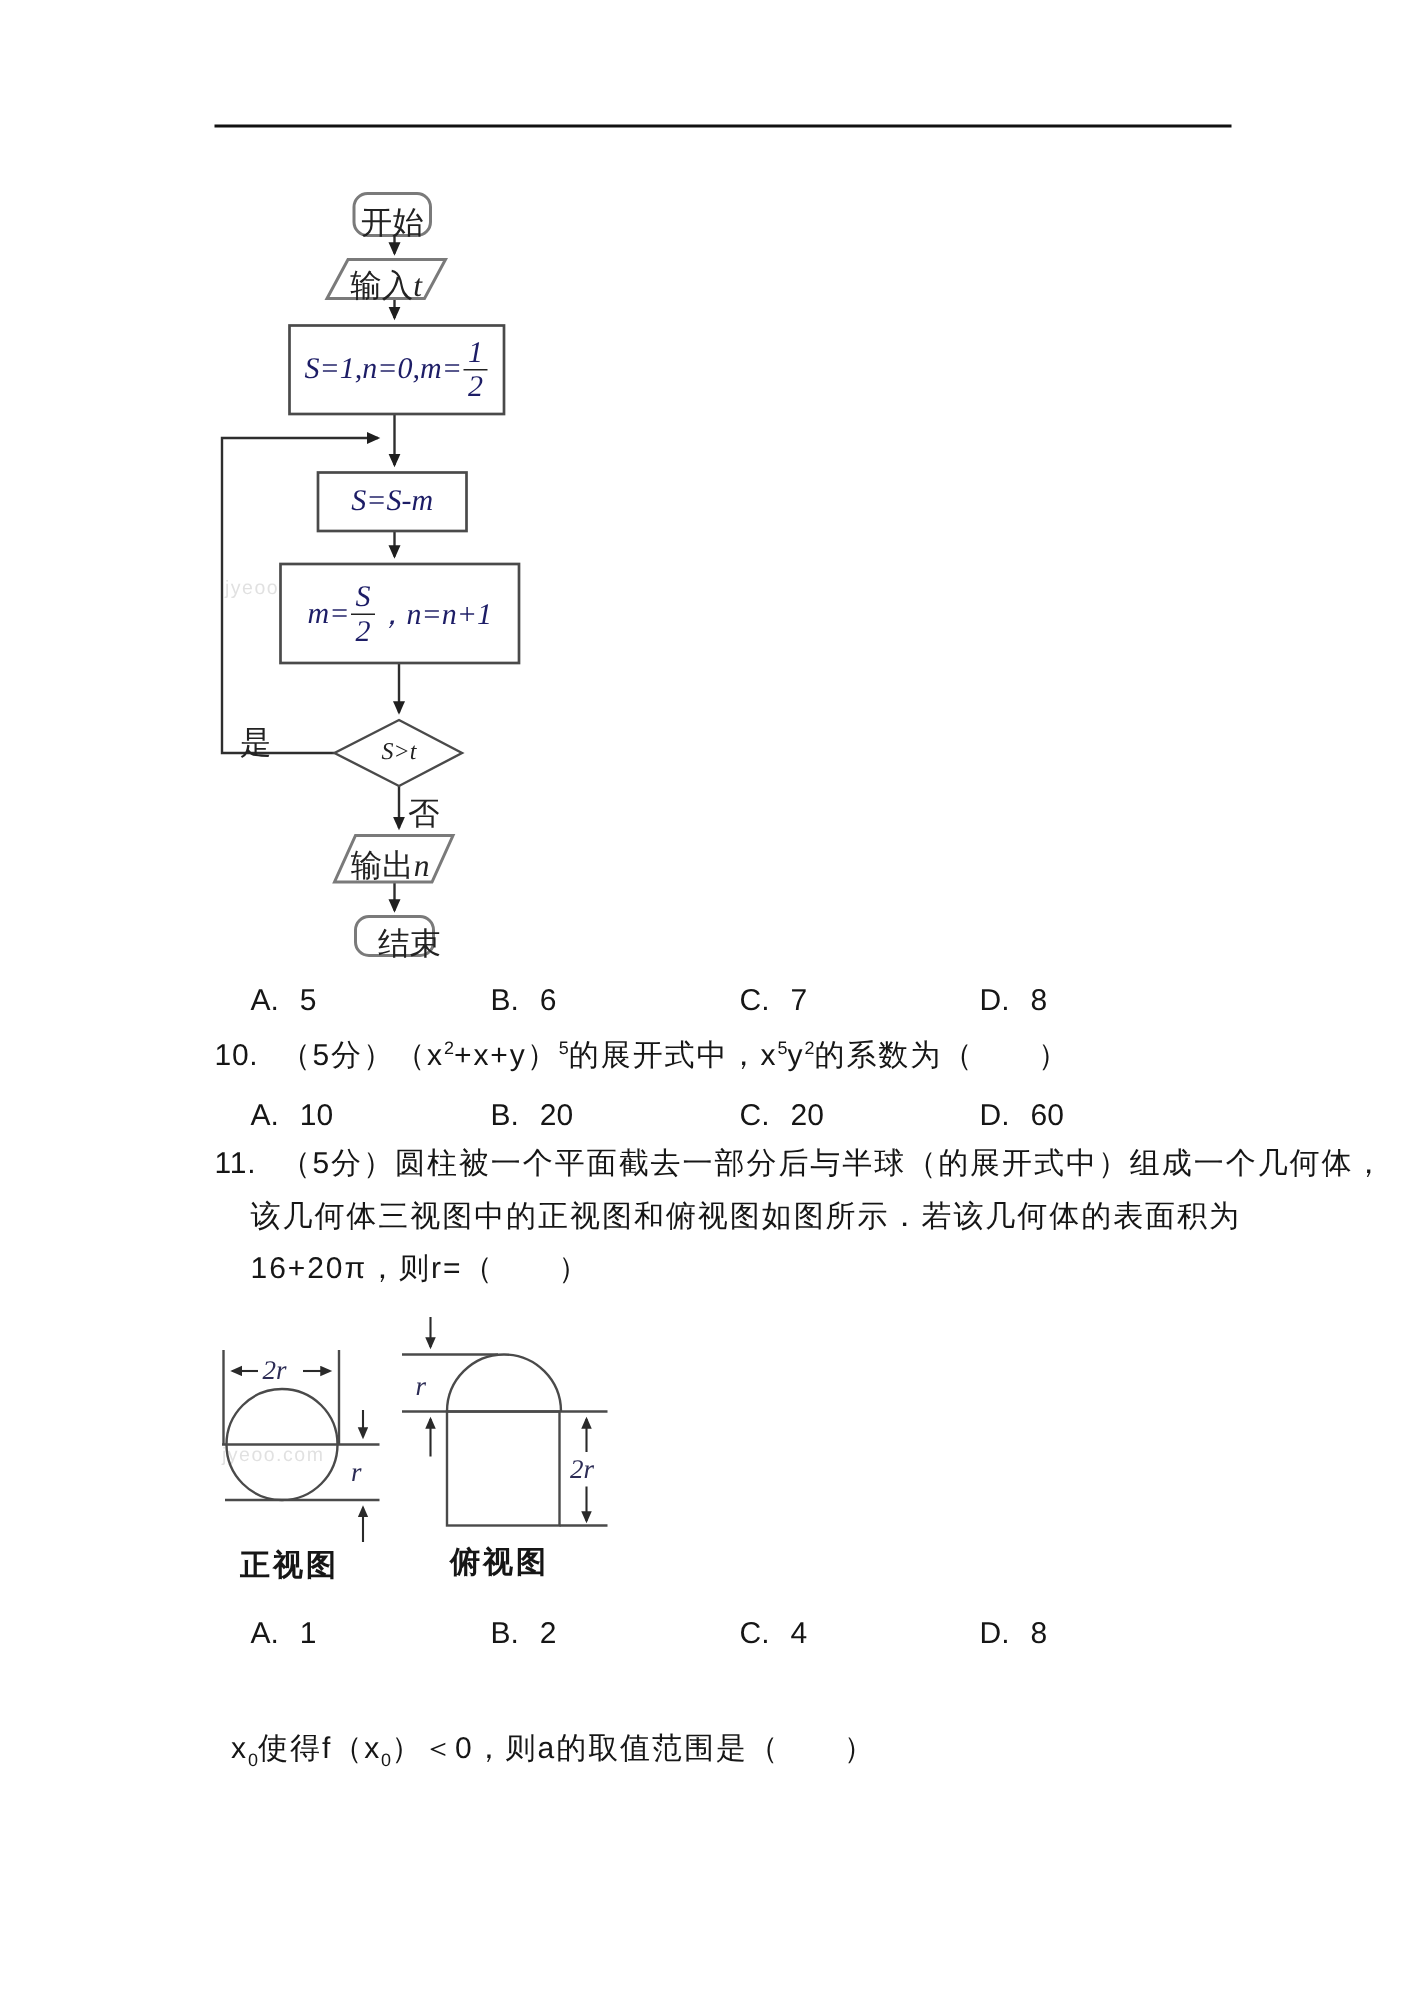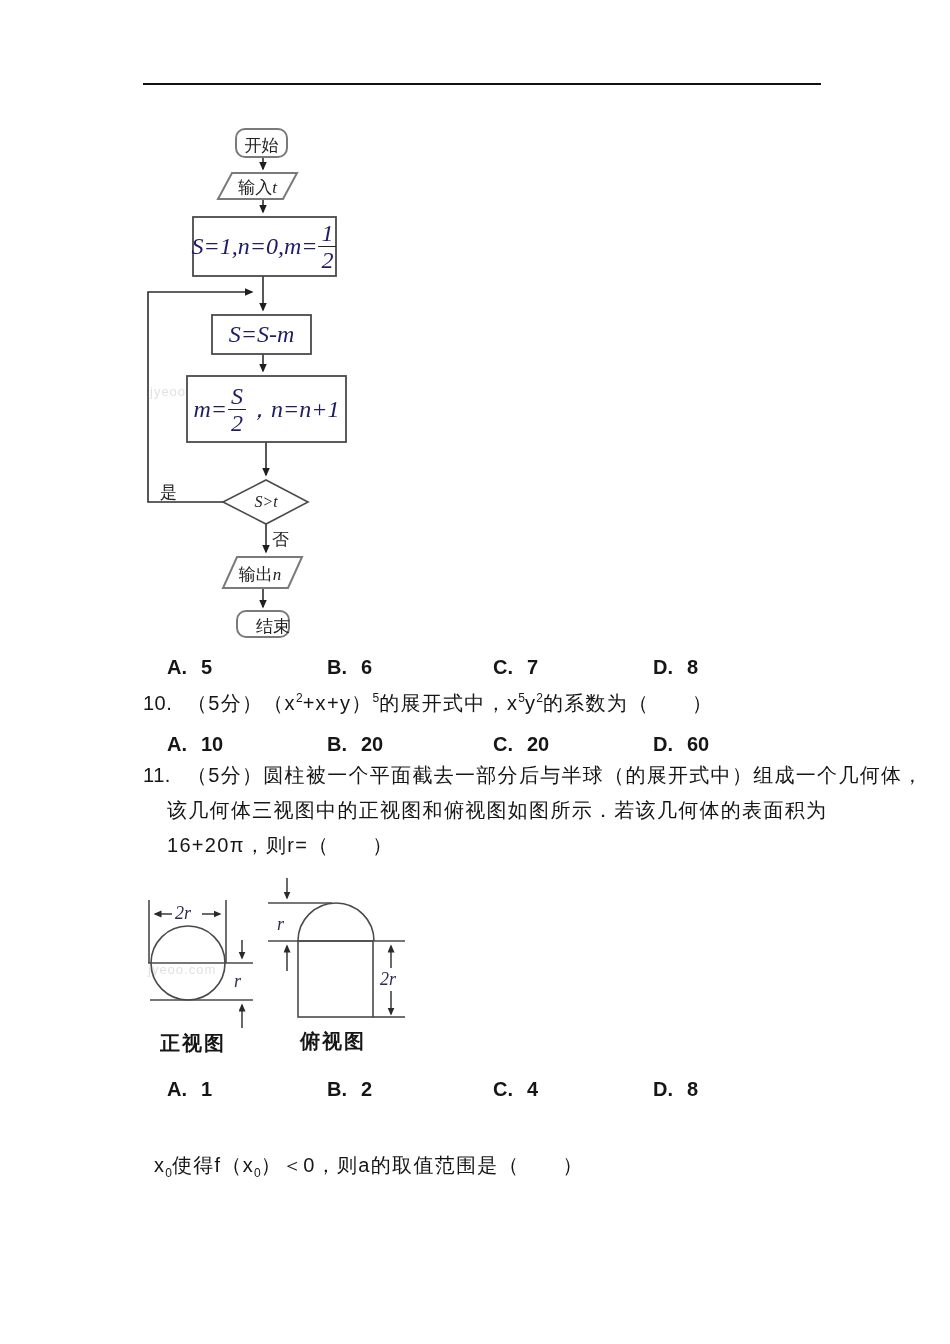--- a/index.html
+++ b/index.html
@@ -11,30 +11,30 @@
   .divider { position:absolute; left:143px; top:83px; width:678px; height:2px; background:#111111; }
 
   
   .qline { position:absolute; font-size:20px; letter-spacing:1.3px; white-space:nowrap; color:#161616; }
   .qnum  { display:inline-block; width:44px; letter-spacing:0.5px; }
   .sup   { font-size:0.6em; vertical-align:super; letter-spacing:0; }
   .sub   { font-size:0.6em; vertical-align:sub; letter-spacing:0; }
 
   
   .optrow { position:absolute; left:0; top:0; width:100%; height:26px; }
-  .opt    { position:absolute; font-size:20px; white-space:nowrap; color:#161616;font-weight:bold; }
+  .opt    { position:absolute; font-size:20px; white-space:nowrap; color:#161616; }
   .oval   { margin-left:14px; }
 
   
   .flowchart { position:absolute; left:130px; top:120px; width:240px; height:530px; }
   .flowchart svg { position:absolute; left:0; top:0; }
-  .fc-label { position:absolute; font-size:17px; color:#222; text-align:center; white-space:nowrap; }
+  .fc-label { position:absolute; font-size:21px; color:#222; text-align:center; white-space:nowrap; }
   .fc-math  { font-family:"Liberation Serif", serif; font-style:italic; }
   .fc-box   { position:absolute; display:flex; align-items:center; justify-content:center; white-space:nowrap;
-              font-family:"Liberation Serif", serif; font-style:italic; font-size:24px; color:#1d1d66; }
+              font-family:"Liberation Serif", serif; font-style:italic; font-size:20px; color:#1d1d66; }
   .frac { display:inline-block; text-align:center; vertical-align:-12px; line-height:1; margin:0 1px; }
   .frac .num { display:block; padding:0 3px 1px; border-bottom:1.4px solid #222; }
   .frac .den { display:block; padding-top:1px; }
 
   
   .figure { position:absolute; left:130px; top:870px; width:300px; height:200px; }
   .figure svg { position:absolute; left:0; top:0; }
   .dim-label { position:absolute; font-family:"Liberation Serif", serif; font-style:italic; font-size:18px; color:#2c2c55; white-space:nowrap; }
   .view-label { position:absolute; font-size:20px; letter-spacing:2px; color:#161616; white-space:nowrap;font-weight:bold; }
 

